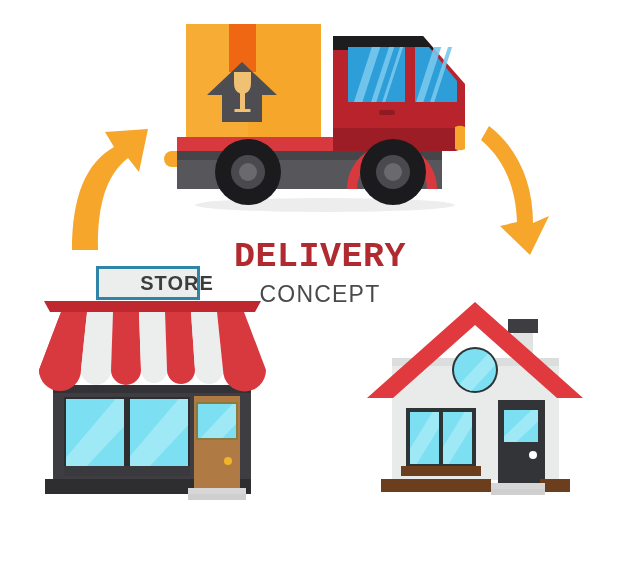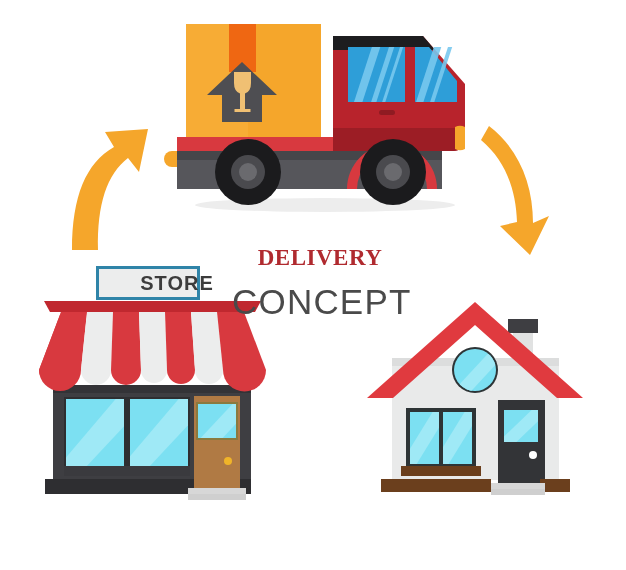--- a/index.html
+++ b/index.html
@@ -11,39 +11,39 @@
   }
   #stage{position:absolute;inset:0;width:626px;height:570px;}
   #stage svg{display:block;width:626px;height:570px;}
 
   
   .title-wrap{
     position:absolute;left:232px;top:241px;width:176px;height:62px;
     text-align:center;user-select:none;pointer-events:none;
   }
   .t-delivery{
-    font-family:Liberation Serif, serif;
+    font-family:Liberation Mono, monospace;
     font-weight:bold;
-    font-size:23px;
+    font-size:35px;
     line-height:33px;
     letter-spacing:0.5px;
     color:#b02a2f;
     display:block;
     white-space:nowrap;
   }
   .t-concept{
     font-family:"Liberation Sans","DejaVu Sans",sans-serif;
     font-weight:normal;
-    font-size:35px;
+    font-size:23px;
     line-height:30px;
     letter-spacing:1.2px;
     color:#4a4a4a;
     display:block;
     white-space:nowrap;
-    margin-top:13px;
+    margin-top:5px;
   }
 
   
   .store-sign-text{
     position:absolute;left:100px;top:270px;width:96px;height:26px;
     display:flex;align-items:center;justify-content:center;
     font-family:"Liberation Sans","DejaVu Sans",sans-serif;
     font-weight:bold;font-size:20px;letter-spacing:1px;
     color:#3c3c3c;user-select:none;pointer-events:none;margin-left:29px;
   }

